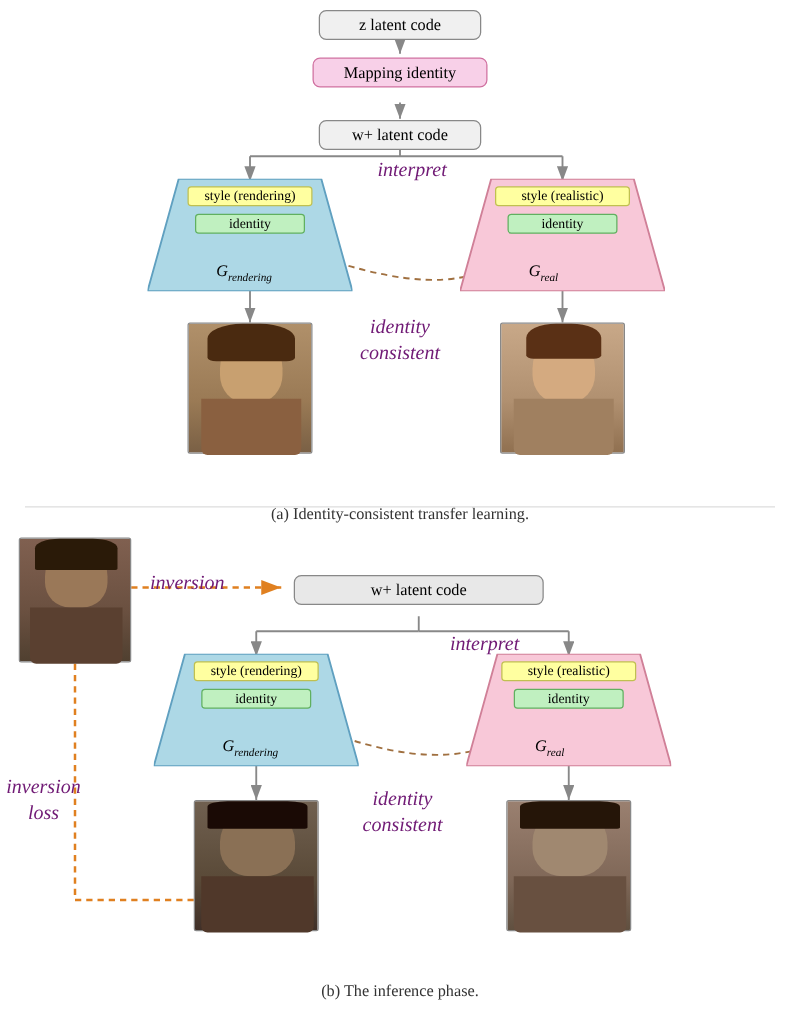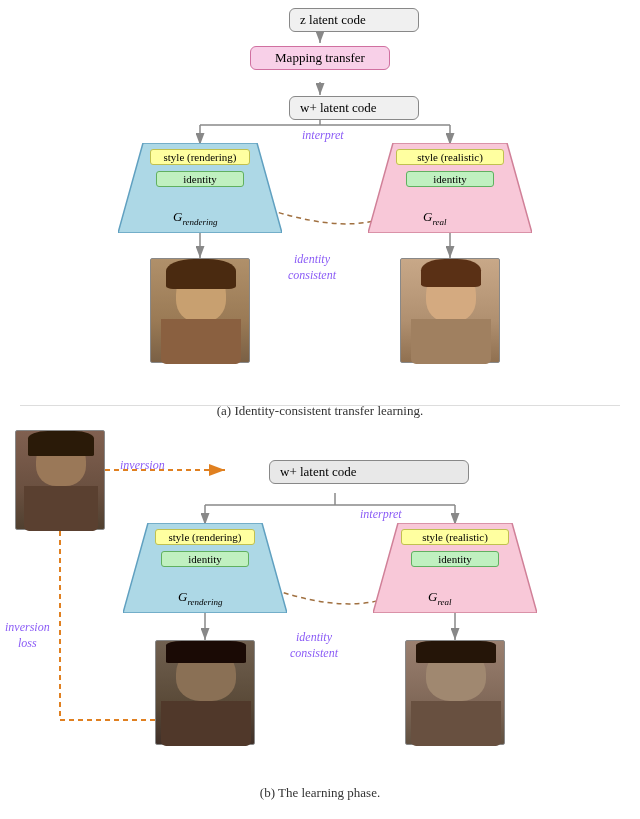--- a/index.html
+++ b/index.html
@@ -16,25 +16,24 @@
       position: relative;
       width: 640px;
       height: 819px;
     }
 
     
     .box-rounded {
       border: 1.5px solid #888;
       border-radius: 6px;
       background: #f0f0f0;
-      text-align: left;
+      text-align: center;
       padding: 3px 10px;
       font-size: 13px;
       position: absolute;
-      margin-left: 34px;
     }
 
     .box-pink {
       border: 1.5px solid #d070a0;
       border-radius: 6px;
       background: #f8d0e8;
       text-align: center;
       padding: 3px 10px;
       font-size: 13px;
       position: absolute;
@@ -54,22 +53,22 @@
     .caption {
       position: absolute;
       font-size: 13px;
       text-align: center;
       color: #333;
       margin-top: 28px;
     }
 
     .text-label {
       position: absolute;
-      font-size: 12px;
-      color: #8b5cf6;
+      font-size: 16px;
+      color: #701a75;
       font-style: italic;
     }
 
     
     sub {
       font-size: 9px;
       text-align: right;
     }
   </style>
 </head>
@@ -123,21 +122,21 @@
     <path d="M 275 590 Q 350 615 395 595" stroke="#a07040" stroke-width="1.5" fill="none" stroke-dasharray="5,4" marker-end="url(#arrowhead-brown)"></path>
 
     <path d="M 155 720 L 60 720 L 60 510" stroke="#e08020" stroke-width="2" fill="none" stroke-dasharray="5,4" marker-end="url(#arrowhead-orange)"></path>
   </svg>
 
   <div class="box-rounded" style="left:255px;top:8px;width:130px;">
     <span>z latent code</span>
   </div>
 
   <div class="box-pink" style="left:250px;top:46px;width:140px;">
-    <span>Mapping transfer</span>
+    <span>Mapping identity</span>
   </div>
 
   <div class="box-rounded" style="left:255px;top:96px;width:130px;">
     <span>w+ latent code</span>
   </div>
 
   <div class="text-label" style="left:302px;top:128px;">
     <span>interpret</span>
   </div>
 
@@ -235,15 +234,15 @@
     <div style="position:absolute;top:5px;left:20px;width:60px;height:55px;background:#a08870;border-radius:50% 50% 40% 40%;"></div>
     <div style="position:absolute;top:0;left:10px;width:80px;height:22px;background:#251508;border-radius:20% 20% 5% 5%;"></div>
     <div style="position:absolute;top:60px;left:5px;width:90px;height:45px;background:#685040;border-radius:0 0 5px 5px;"></div>
   </div>
 
   <div class="text-label" style="left:5px;top:620px;text-align:center;line-height:1.3;">
     inversion<br>loss
   </div>
 
   <div class="caption" style="left:150px;top:757px;width:340px;">
-    <span>(b) The learning phase.</span>
+    <span>(b) The inference phase.</span>
   </div>
 </div>
 
 </body></html>

